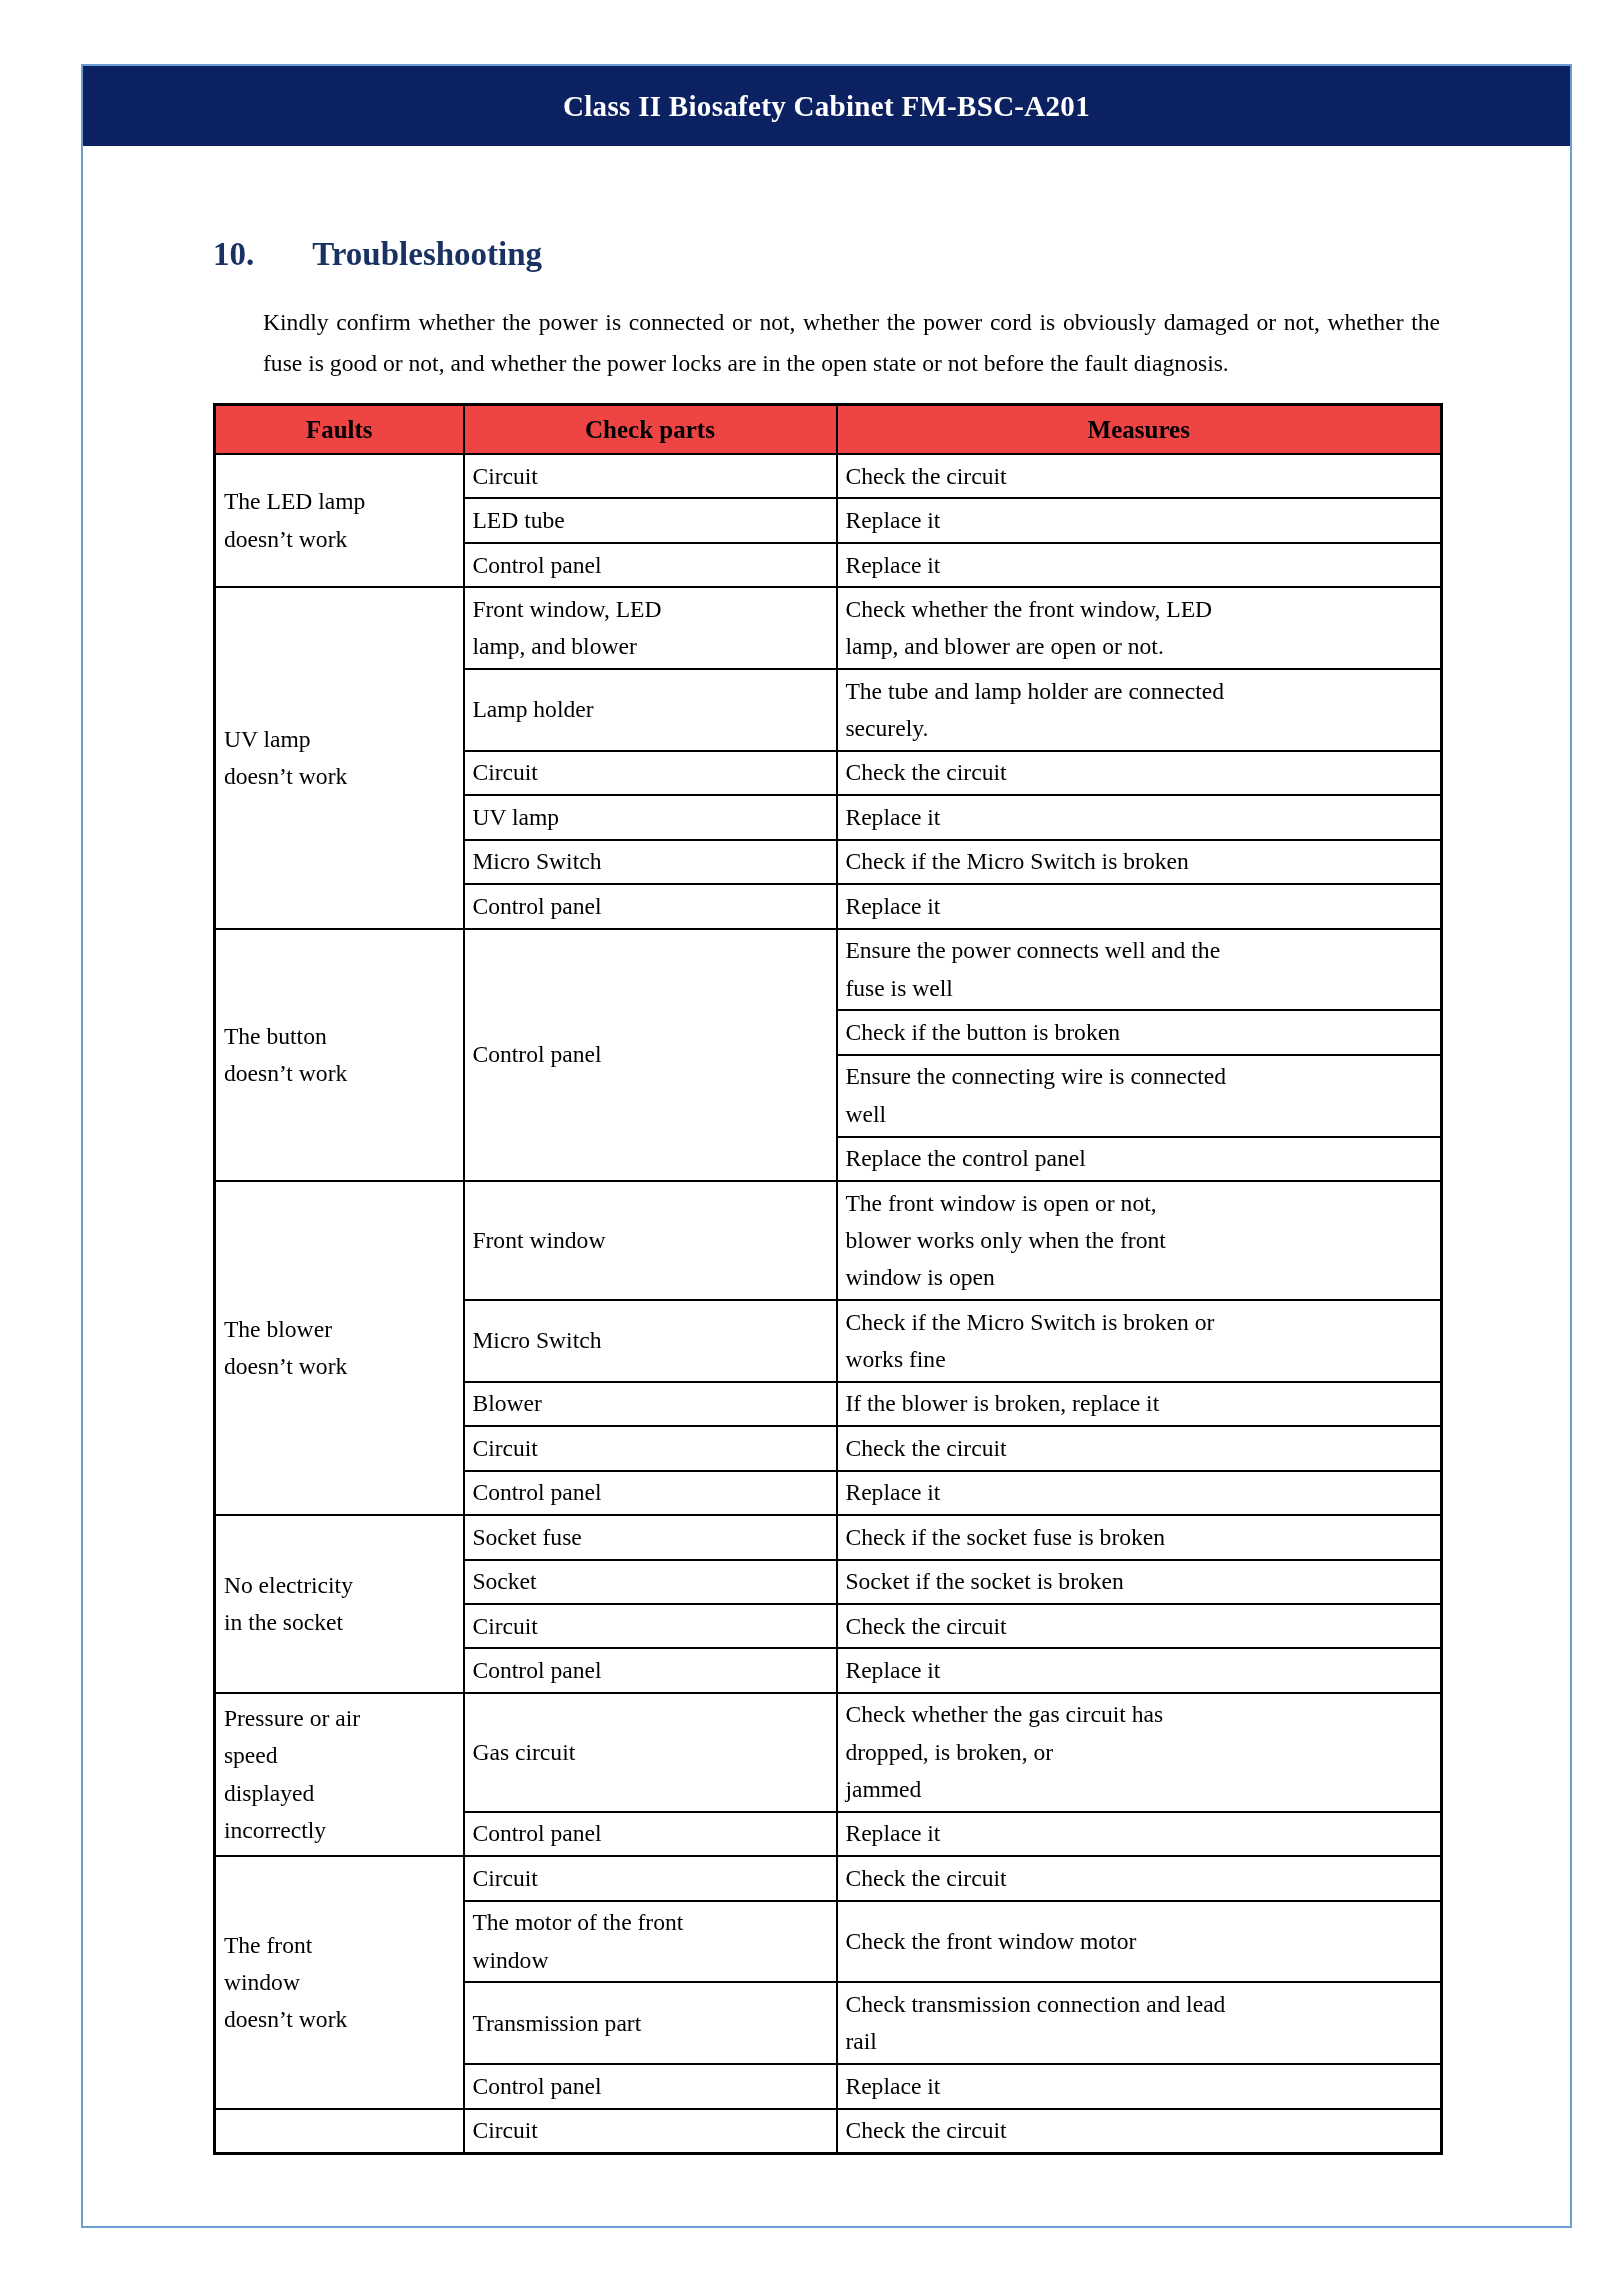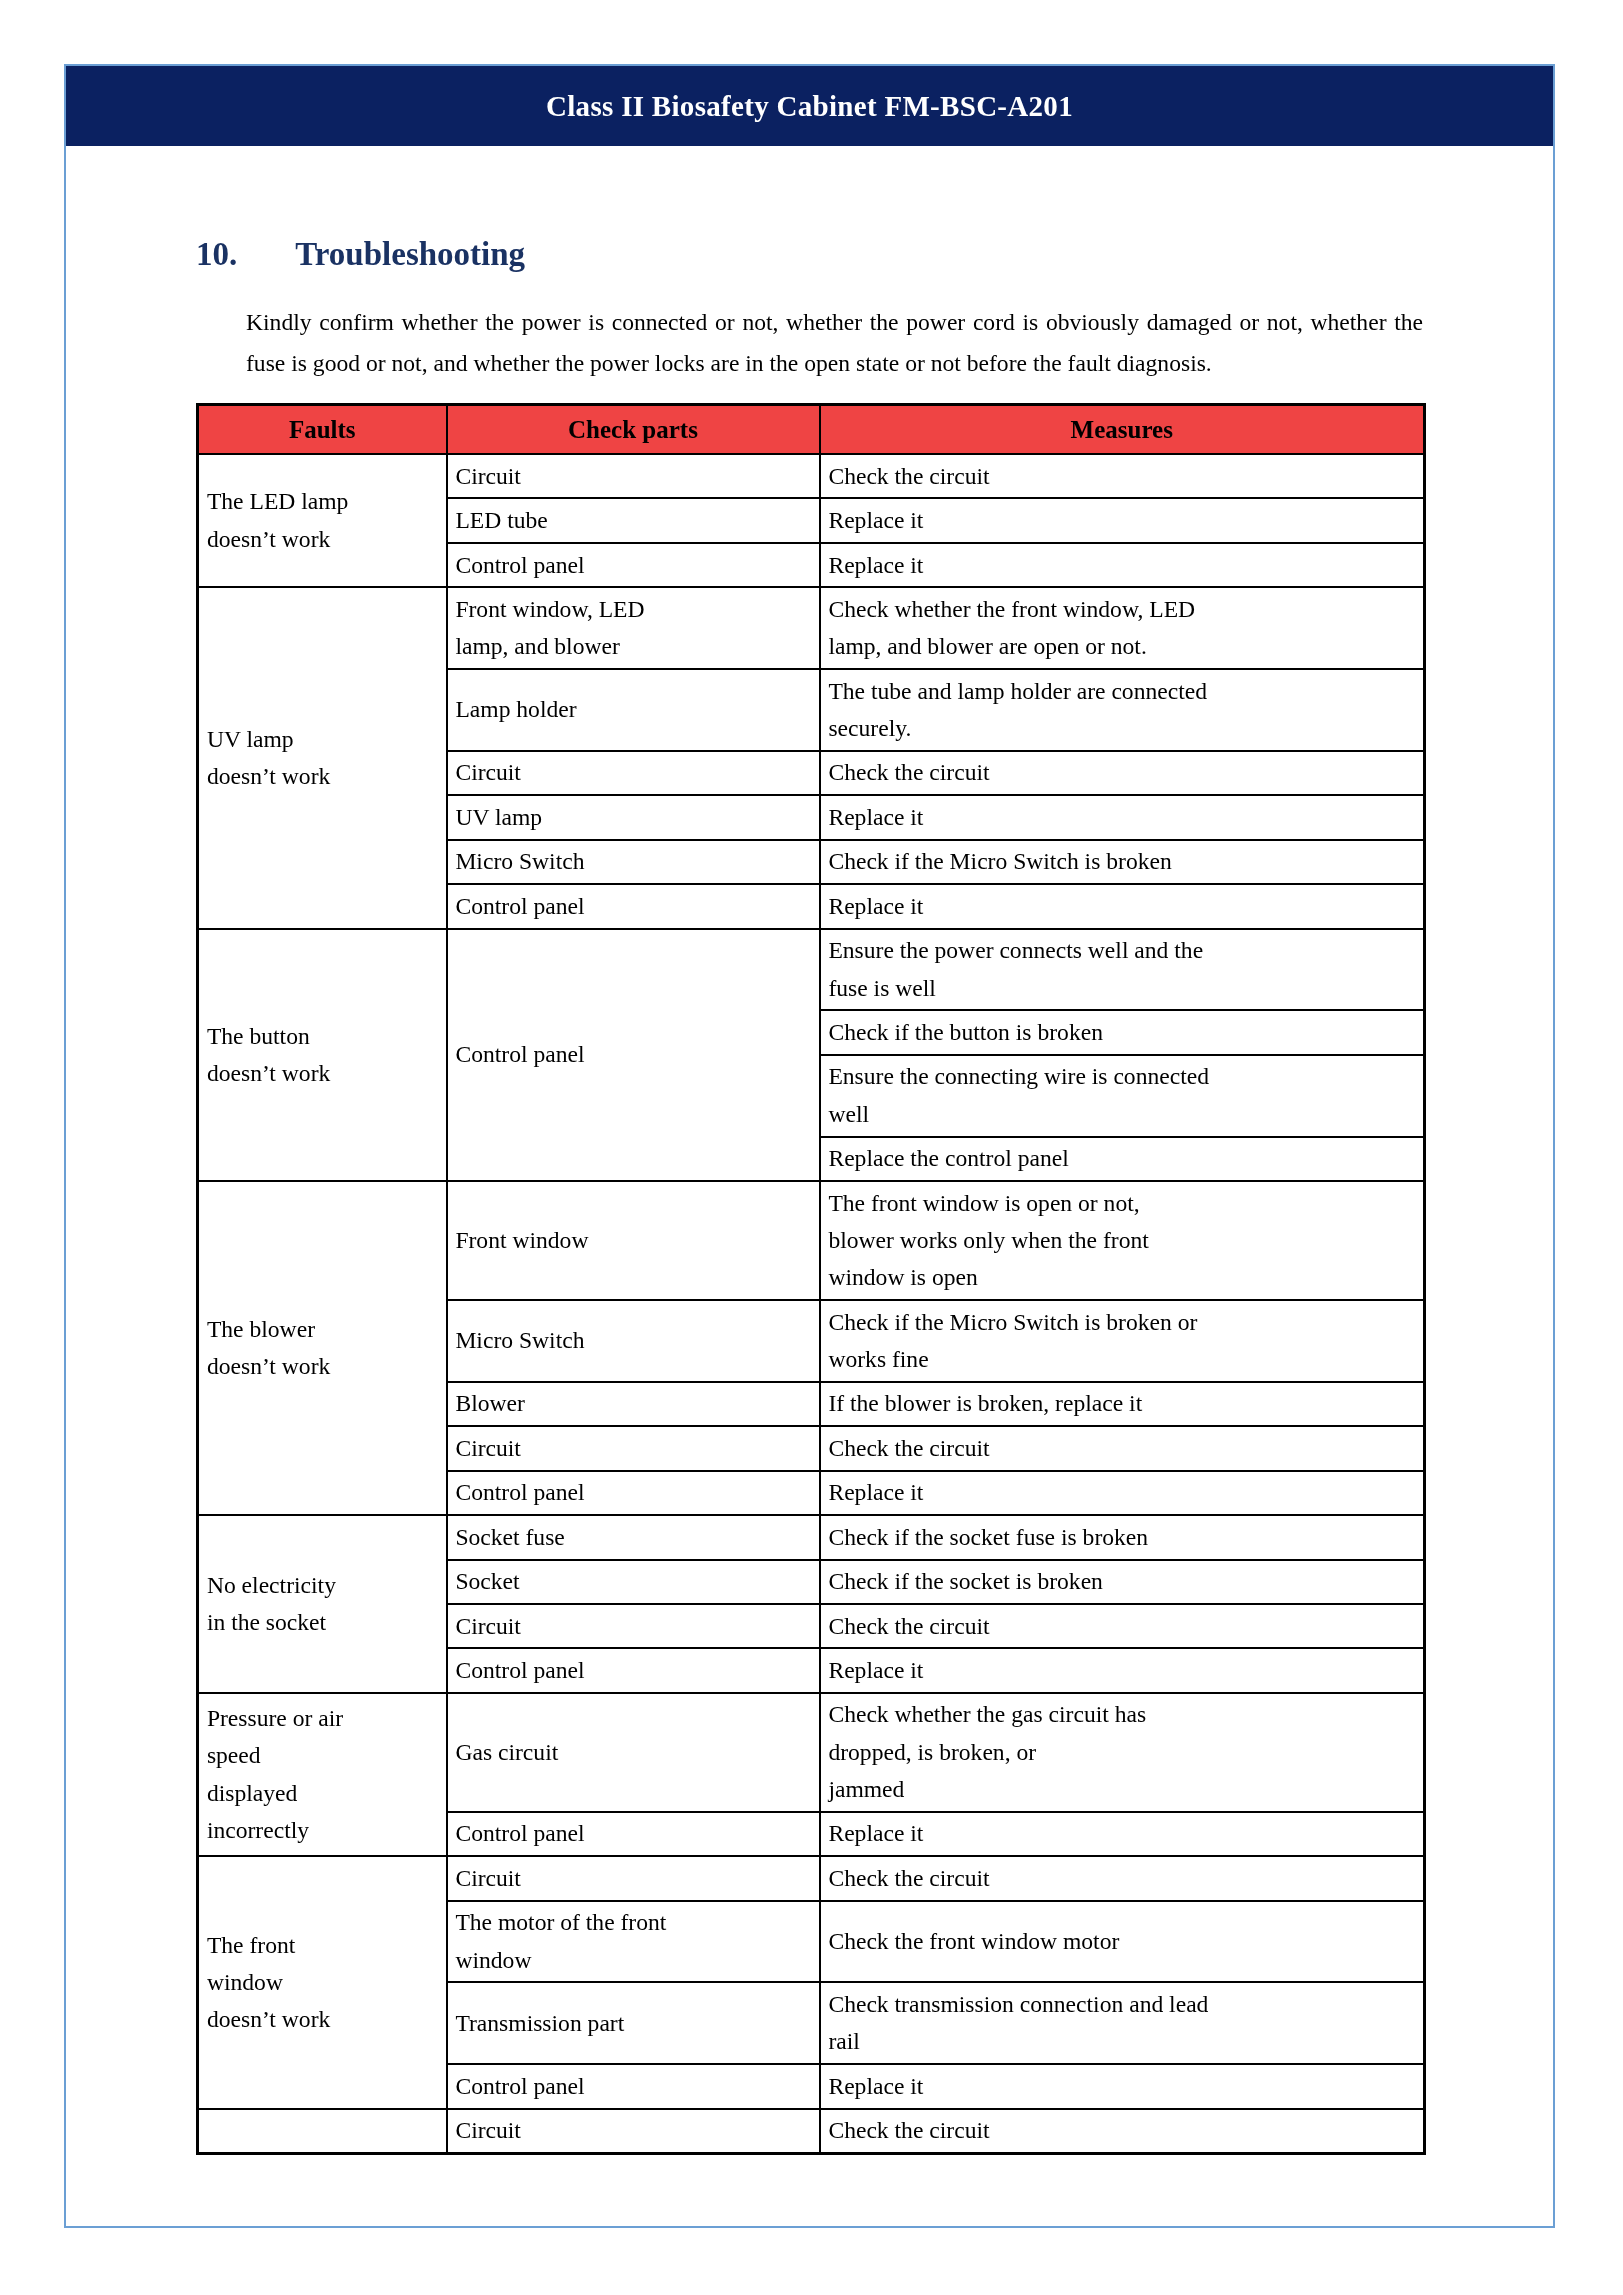--- a/index.html
+++ b/index.html
@@ -1,21 +1,21 @@
 <!DOCTYPE html>
 <html style="font-size:10.5px"><head>
 <meta charset="utf-8">
 <style>
   html,body{margin:0;padding:0;}
   body{
     width:1623px;height:2295px;background:#ffffff;position:relative;
     font-family:"Liberation Serif", serif;color:#000;
   }
   .page-frame{
-    position:absolute;left:64px;top:64px;width:1487px;height:2160px;
+    position:absolute;left:81px;top:64px;width:1487px;height:2160px;
     border:2.6px solid #6b9fd4;background:#fff;
   }
   .title-bar{
     height:80px;background:#0b2161;display:flex;align-items:center;justify-content:center;
   }
   .title-bar .title-text{
     color:#ffffff;font-weight:bold;font-size:29px;letter-spacing:0.3px;
   }
   .content{margin:0 130px 0 130px;}
   .section-heading{
@@ -163,21 +163,21 @@
             <td class="measure-cell">Replace it</td>
           </tr>
           <tr class="group-start">
             <td class="fault-cell" rowspan="4">No electricity
 in the socket</td>
             <td class="check-part-cell">Socket fuse</td>
             <td class="measure-cell">Check if the socket fuse is broken</td>
           </tr>
           <tr>
             <td class="check-part-cell">Socket</td>
-            <td class="measure-cell">Check if the socket is broken</td>
+            <td class="measure-cell">Socket if the socket is broken</td>
           </tr>
           <tr>
             <td class="check-part-cell">Circuit</td>
             <td class="measure-cell">Check the circuit</td>
           </tr>
           <tr>
             <td class="check-part-cell">Control panel</td>
             <td class="measure-cell">Replace it</td>
           </tr>
           <tr class="group-start">

